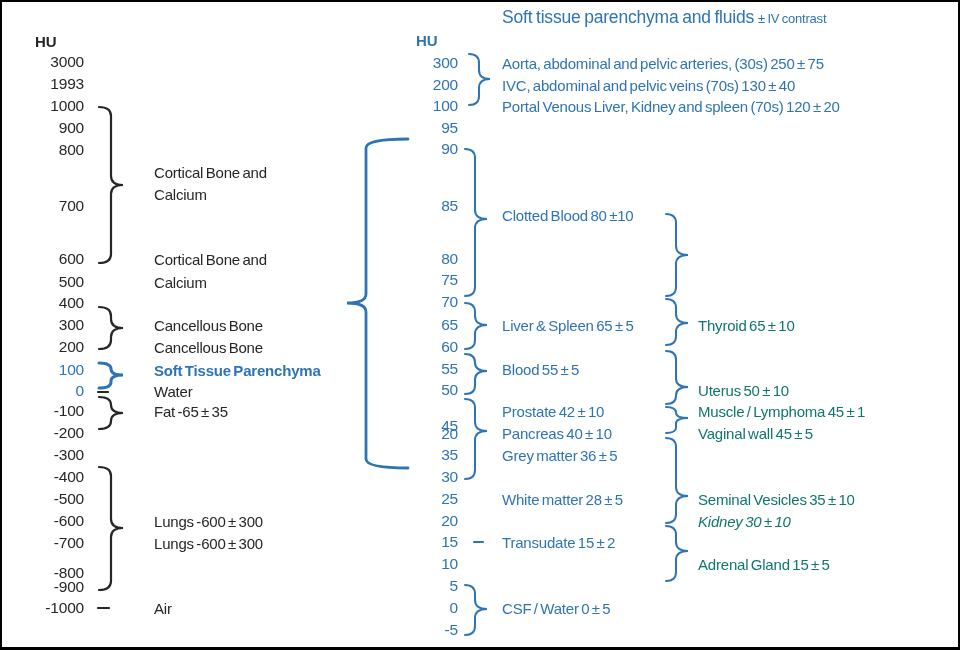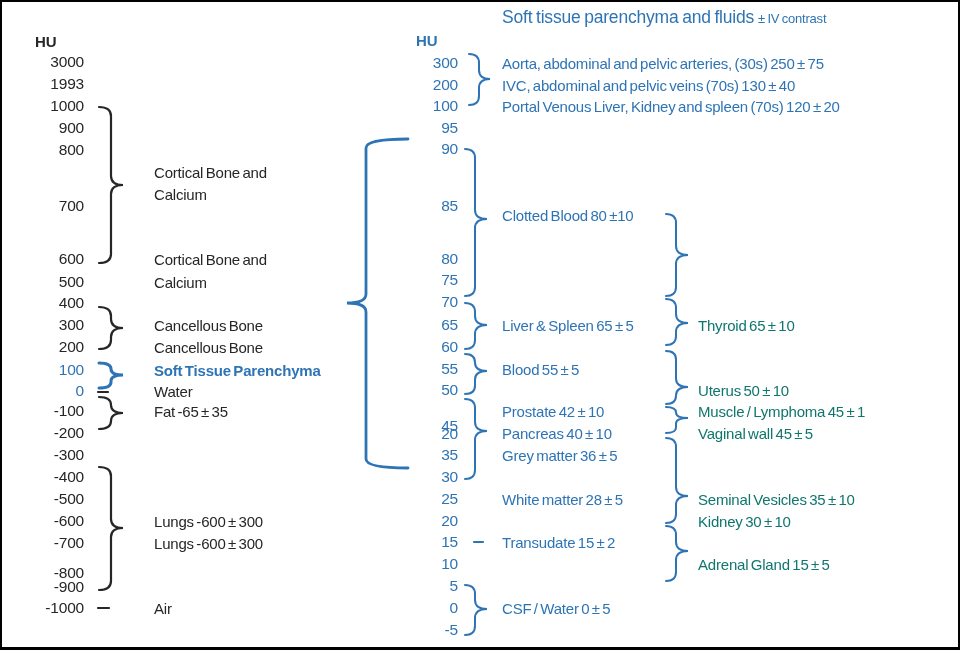--- a/index.html
+++ b/index.html
@@ -139,16 +139,16 @@
       <div class="abs lbl lbl-col1" style="top: 497px;">White matter 28 ± 5</div>
       <div class="abs lbl lbl-col1" style="top: 540px;">Transudate 15 ± 2</div>
       <div class="abs lbl lbl-col1" style="top: 606px;">CSF / Water 0 ± 5</div>
     </div>
   <div id="right-labels-col2">
       <div class="abs lbl lbl-col2" style="top: 323px;">Thyroid 65 ± 10</div>
       <div class="abs lbl lbl-col2" style="top: 388px;">Uterus 50 ± 10</div>
       <div class="abs lbl lbl-col2" style="top: 409px;">Muscle / Lymphoma 45 ± 1</div>
       <div class="abs lbl lbl-col2" style="top: 431px;">Vaginal wall 45 ± 5</div>
       <div class="abs lbl lbl-col2" style="top: 497px;">Seminal Vesicles 35 ± 10</div>
-      <div class="abs lbl lbl-col2" style="top: 519px;">Kidney 30 ± 10</div>
+      <div class="abs lbl lbl-col2" style="top: 519px; font-style: italic;">Kidney 30 ± 10</div>
       <div class="abs lbl lbl-col2" style="top: 562px;">Adrenal Gland 15 ± 5</div>
     </div>
 </div>
 
 </body></html>

